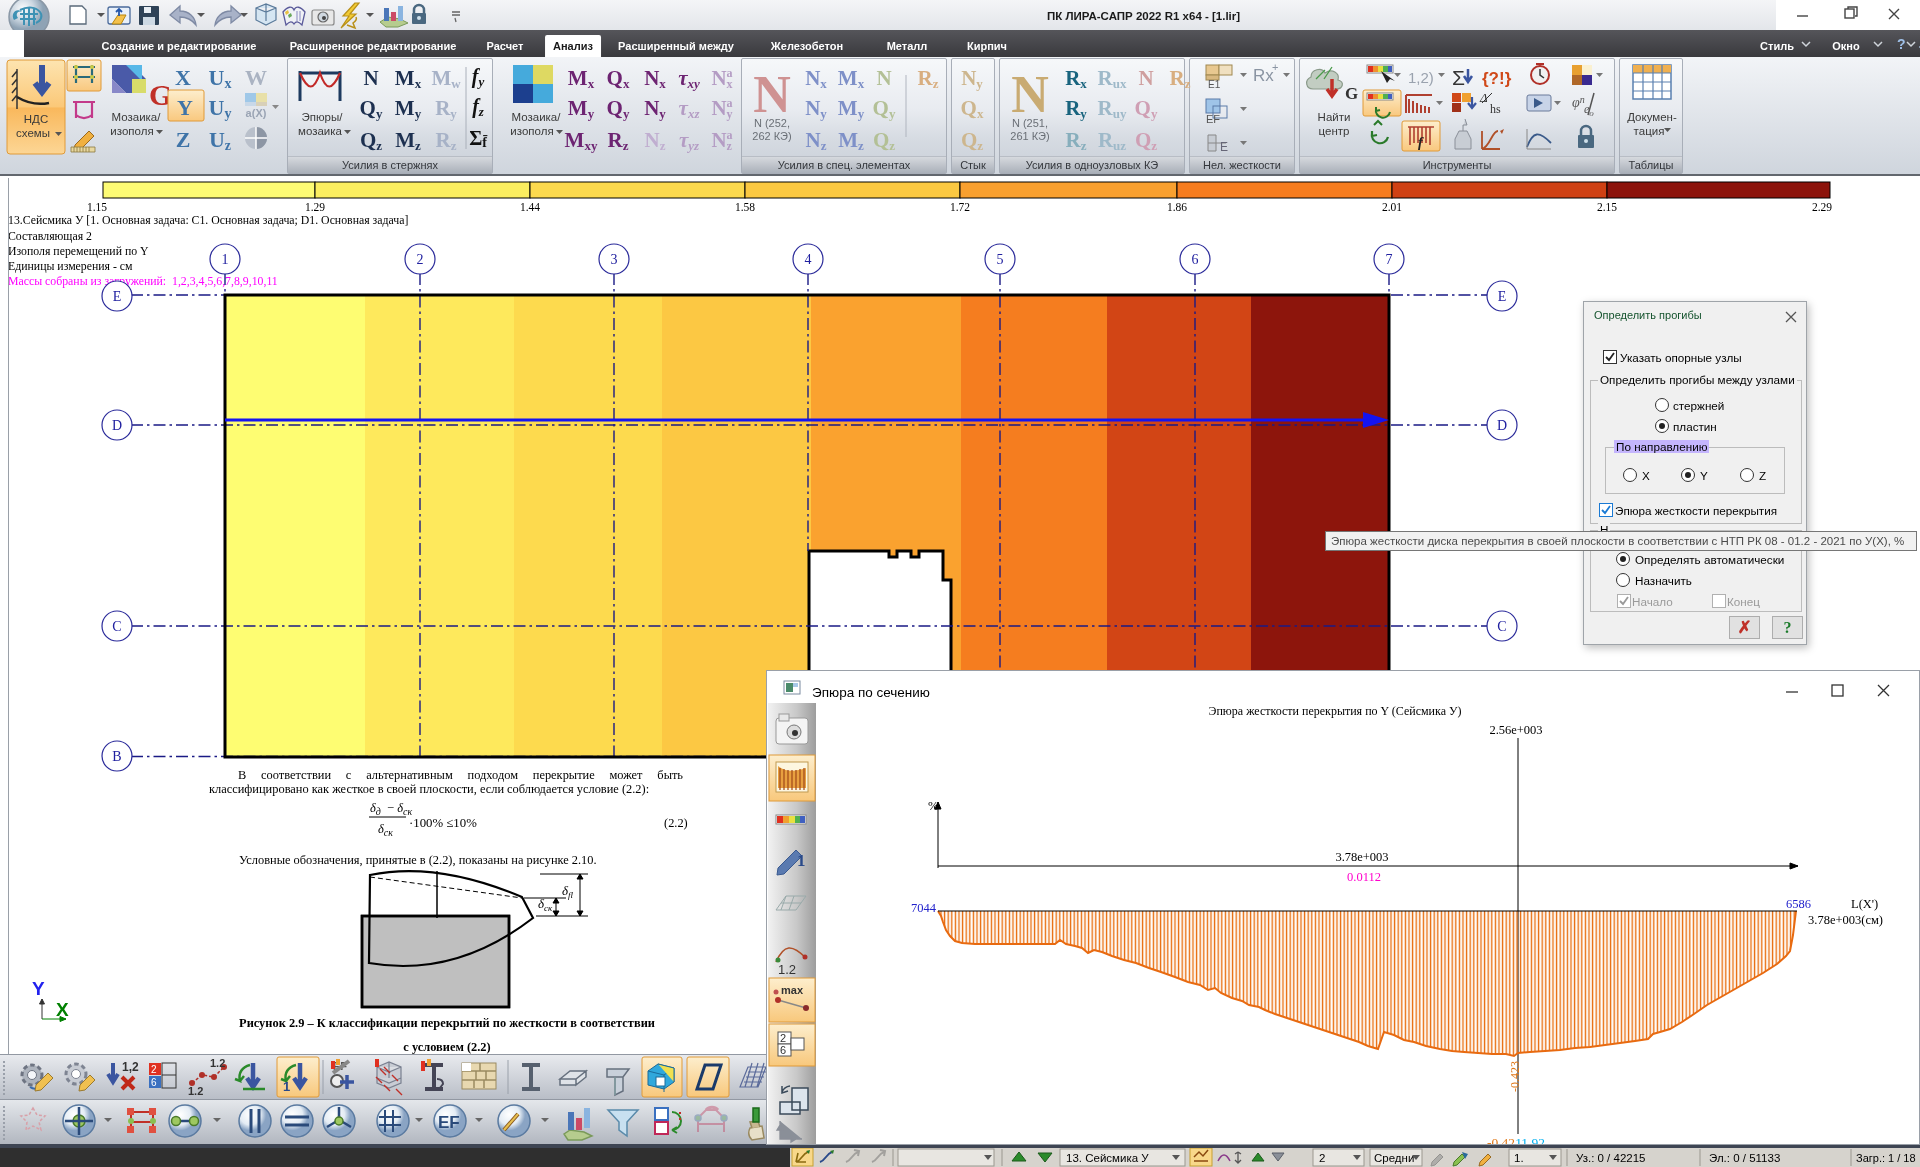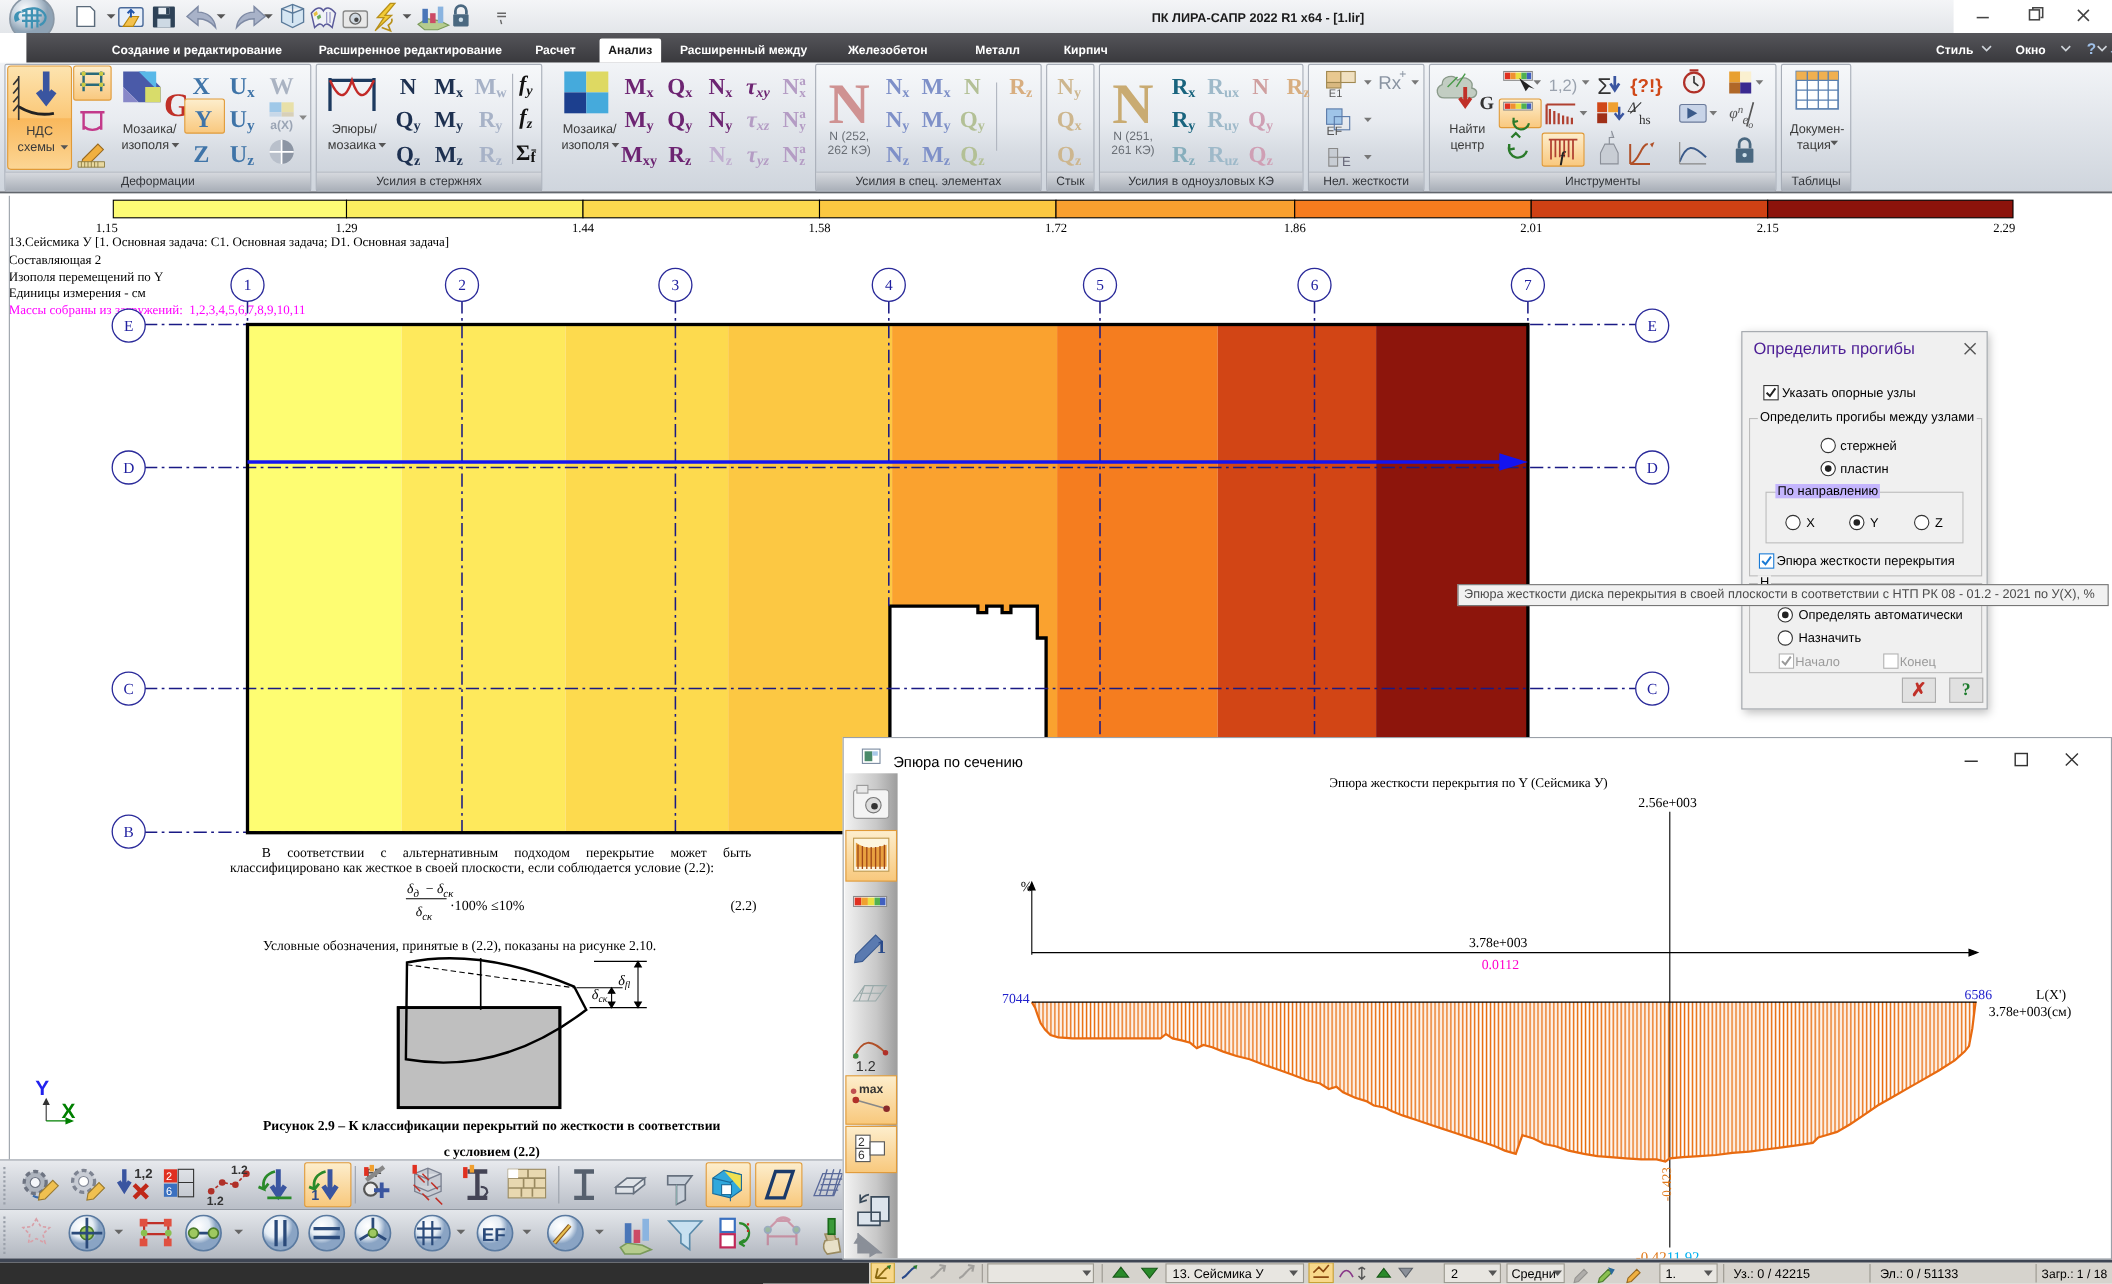--- a/index.html
+++ b/index.html
@@ -101,23 +101,20 @@
 <path d="M113 12 l4 4 4 -4" stroke="#cfd4da" stroke-width="1.5" fill="none"></path>
 <g stroke="#9ab0cc" stroke-width="1.3" fill="none">
 <path d="M125 17 h8"></path>
 <rect x="138" y="10" width="7" height="7"></rect>
         <path d="M140 10 v-2 h7 v7 h-2"></path>
 <path d="M149 9 l8 8 m0 -8 l-8 8"></path>
 </g>
 </svg>
 </div>
 <div id="ribbon" class="abs">
-<div class="rgroup" style="left:4px;width:279px;">
-      <div class="rlabel">Деформации</div>
-    </div>
 <div class="rgroup" style="left:287px;width:206px;">
       <div class="rlabel">Усилия в стержнях</div>
     </div>
 <div class="rgroup" style="left:741px;width:206px;">
       <div class="rlabel">Усилия в спец. элементах</div>
     </div>
 <div class="rgroup" style="left:951px;width:44px;">
       <div class="rlabel">Стык</div>
     </div>
 <div class="rgroup" style="left:999px;width:186px;">
@@ -647,21 +644,21 @@
         </g>
 <path d="M750 28 l12 -2 2 12 -12 2 c-4 -4 -4 -8 -2 -12 z" fill="#e8e0c8" stroke="#9a8a60"></path>
         <path d="M752 28 l-2 -6 8 -1 2 6" fill="#c8b890" stroke="#9a8a60"></path>
         <rect x="753" y="8" width="6" height="14" fill="#3a9a3a" stroke="#1a6a1a"></rect>
 </g>
 </svg>
 </div>
 <div id="darkstrip" class="abs"></div>
 <div id="statusbar" class="abs"></div>
 <div id="statusleft" class="abs"></div>
-<div id="statusicons" class="abs" style="left:790px;top:1148px;width:1130px;height:19px;background:#d6d3cd;">
+<div id="statusicons" class="abs" style="left:790px;top:1148px;width:944px;height:19px;background:#d6d3cd;">
 <svg class="abs" style="left:0;top:0" width="1130" height="19">
 <rect x="2" y="0" width="21" height="18" fill="#f8d88a" stroke="#c8a030"></rect>
 <path d="M6 14 c6 -2 6 -8 12 -10 m-12 10 l10 0 m-10 0 l2 -9" stroke="#8a6a10" stroke-width="1.6" fill="none"></path>
       <path d="M16 3 l4 -1 -1 4" fill="#2a7a2a"></path>
 <path d="M30 14 c6 -2 6 -8 12 -10" stroke="#2a4a8a" stroke-width="2" fill="none"></path>
       <path d="M40 3 l4 -1 -1 4" fill="#2a7a2a"></path>
 <g opacity=".4">
         <path d="M56 14 c6 -2 6 -8 12 -10 m-4 -2 l5 1 -1 5" stroke="#555" stroke-width="2" fill="none"></path>
       </g>
 <g opacity=".4">
@@ -785,21 +782,21 @@
 <line x1="938" y1="911" x2="1797" y2="911" stroke="#000" stroke-width="1.2"></line>
 <text x="936" y="912" font-size="12.5" text-anchor="end" font-family="Liberation Serif" fill="#2222cc">7044</text>
 <text x="1811" y="908" font-size="12.5" text-anchor="end" font-family="Liberation Serif" fill="#2222cc">6586</text>
 <text x="1851" y="908" font-size="12.5" font-family="Liberation Serif">L(X')</text>
 <text x="1808" y="924" font-size="12.5" font-family="Liberation Serif">3.78e+003(см)</text>
 <text x="1519" y="1092" font-size="12" font-family="Liberation Serif" fill="#e07818" transform="rotate(-90 1519 1092)">-0.423</text>
 <text x="1487" y="1147" font-size="13.5" font-family="Liberation Serif" fill="#e07818">-0.42<tspan fill="#00b0f0">11.92</tspan></text>
 </svg>
 </div>
 <div id="dialog" class="abs">
-<div class="abs" style="left:10px;top:7px;font-size:15px;color:#4c1d95;">Определить прогибы</div>
+<div class="abs" style="left:10px;top:7px;font-size:11px;color:#14532d;">Определить прогибы</div>
 <svg class="abs" style="left:200px;top:8px" width="14" height="14">
       <path d="M2 2 l10 10 m0 -10 l-10 10" stroke="#555" stroke-width="1.3"></path>
     </svg>
 <div class="cb" style="left:19px;top:48px;"><svg width="12" height="12">
         <path d="M2 6 l3 3 5 -7" stroke="#222" stroke-width="1.8" fill="none"></path>
       </svg></div>
 <div class="abs" style="left:36px;top:49px;">Указать опорные узлы</div>
 <div class="gbox" style="left:6px;top:78px;width:212px;height:144px;"></div>
 <div class="abs" style="left:14px;top:71px;background:#f0f0f0;padding:0 2px;">Определить прогибы между узлами</div>
 <div class="rb" style="left:71px;top:96px;"></div>

